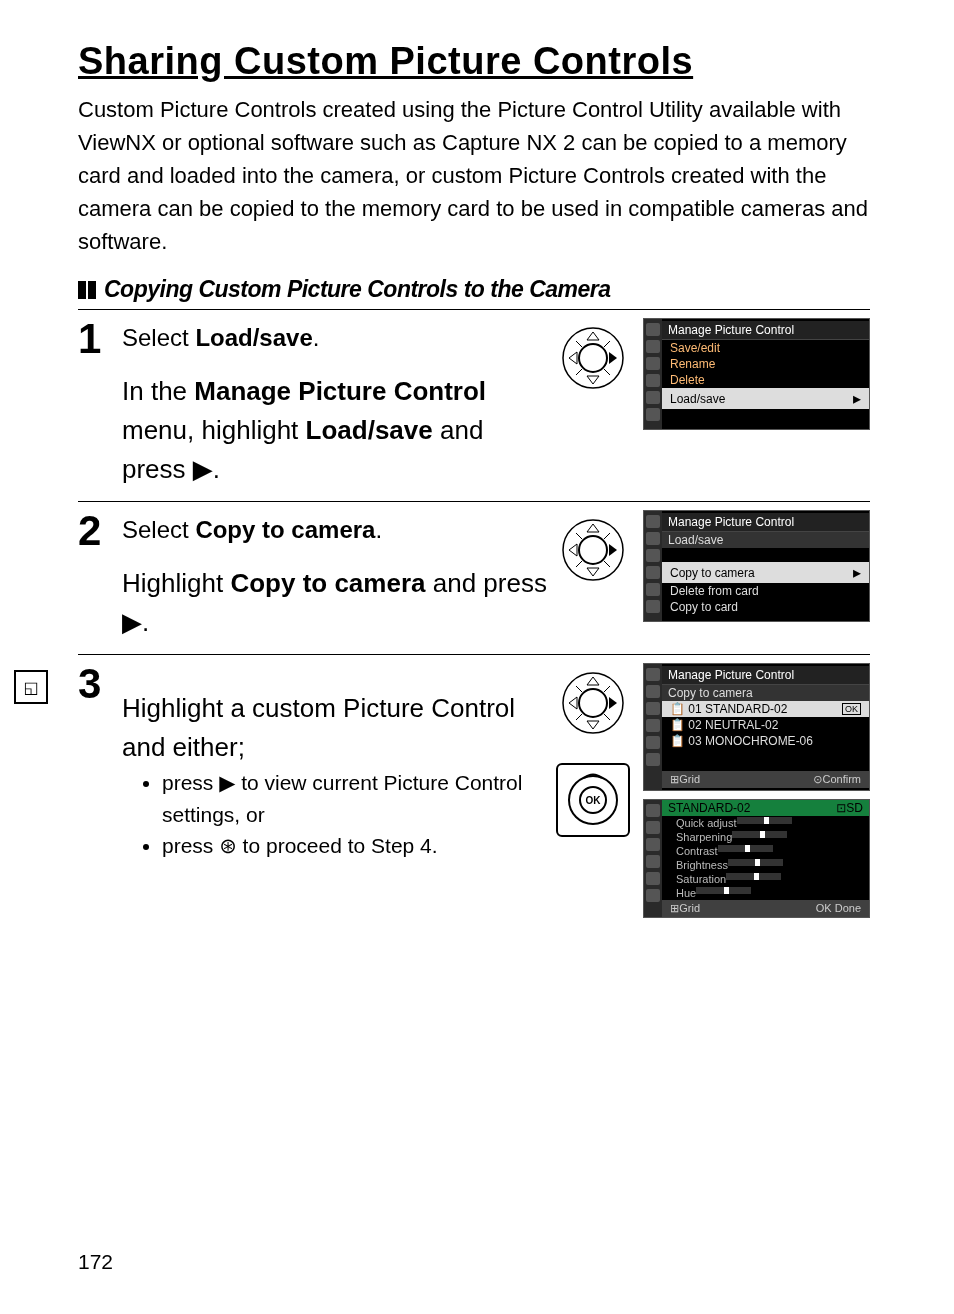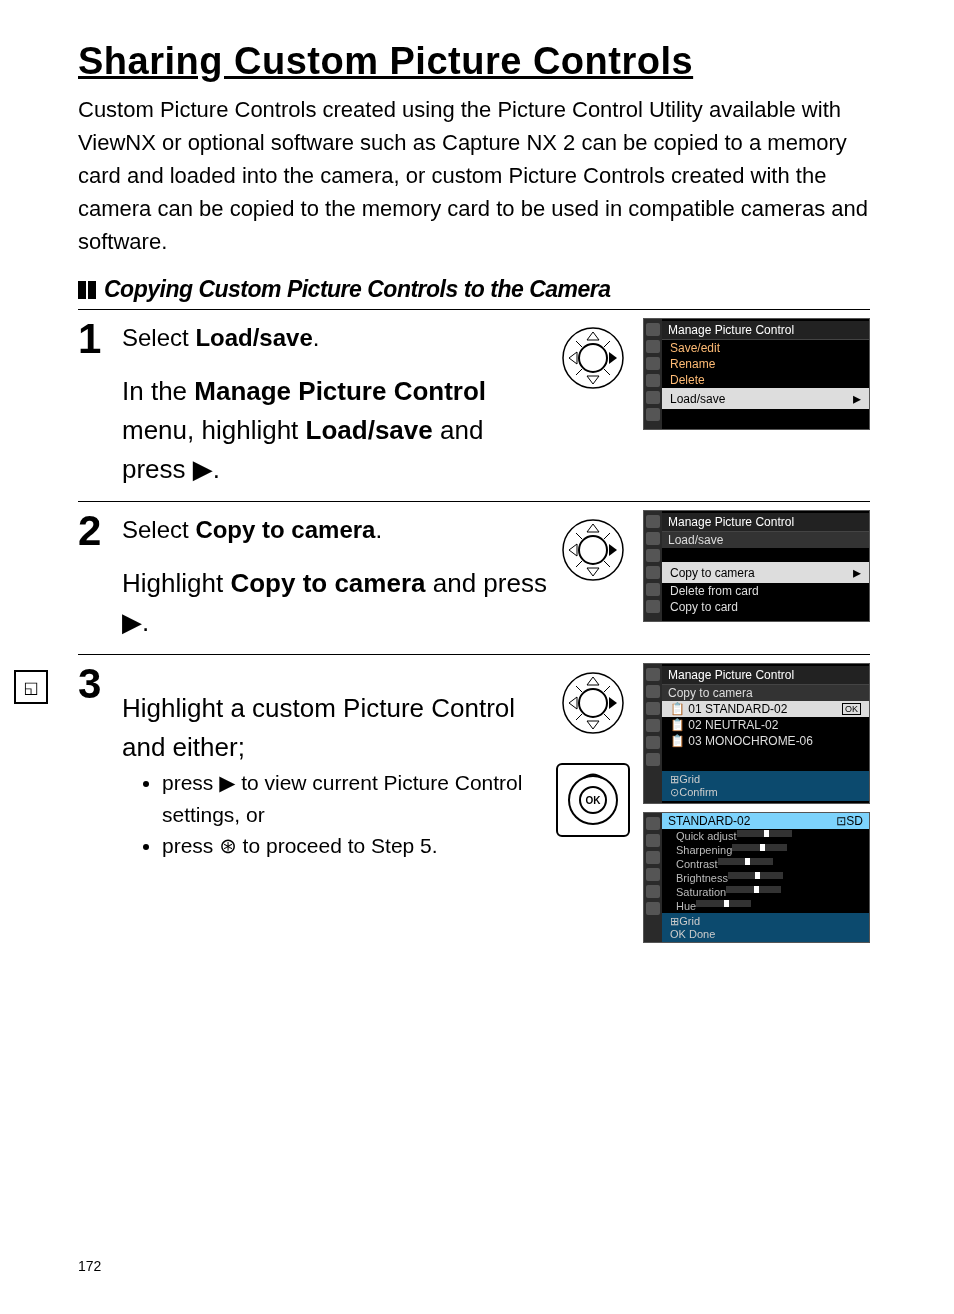--- a/index.html
+++ b/index.html
@@ -161,35 +161,34 @@
     background: #333;
     padding: 1px 6px;
     font-size: 12px;
     color: #ddd;
   }
   .lcd-foot {
     display: flex;
     justify-content: space-between;
     padding: 2px 8px;
     font-size: 11px;
-    background: #0c4a6e;
+    background: #404040;
     color: #ccc;
-    flex-direction: column;
   }
   .lcd-settings {
     width: 225px;
     background: #000;
     color: #fff;
     font-family: Arial, sans-serif;
     font-size: 11px;
     border: 1px solid #555;
     margin-top: 8px;
   }
   .lcd-set-head {
-    background: #7dd3fc;
+    background: #15803d;
     color: #000;
     padding: 1px 6px;
     display: flex;
     justify-content: space-between;
     font-size: 12px;
   }
   .lcd-set-row {
     display: flex;
     justify-content: flex-start;
     padding: 1px 8px 1px 14px;
@@ -205,21 +204,21 @@
   }
   .slider::after{
     content:'';
     width:5px;height:7px;background:#fff;position:absolute;left:50%;
   }
   .tri { font-size: 16px; }
   .page-num {
     position: absolute;
     bottom: 40px;
     left: 78px;
-    font-size: 14px;
+    font-size: 21px;
   }
   .side-tab {
     position: absolute;
     left: 14px;
     top: 670px;
     width: 30px;
     height: 30px;
     border: 2px solid #000;
     display: flex;
     align-items: center;
@@ -345,21 +344,21 @@
   </div>
   <hr class="thin">
 
   <div class="step">
     <div class="step-num">3</div>
     <div class="step-body">
       <div class="step-text">
         <div class="step-desc">Highlight a custom Picture Control and either;</div>
         <ul class="bullet-list">
           <li>press ▶ to view current Picture Control settings, or</li>
-          <li>press ⊛ to proceed to Step 5.</li>
+          <li>press ⊛ to proceed to Step 4.</li>
         </ul>
       </div>
       <div class="step-graphics">
         <div class="graphics-col">
           <svg width="80" height="80" viewBox="0 0 80 80">
             <circle cx="40" cy="40" r="30" fill="none" stroke="#000" stroke-width="1.5"></circle>
             <circle cx="40" cy="40" r="14" fill="none" stroke="#000" stroke-width="2"></circle>
             <polygon points="64,40 56,34 56,46" fill="#000"></polygon>
             <polygon points="16,40 24,34 24,46" fill="none" stroke="#000"></polygon>
             <polygon points="40,14 34,22 46,22" fill="none" stroke="#000"></polygon>

